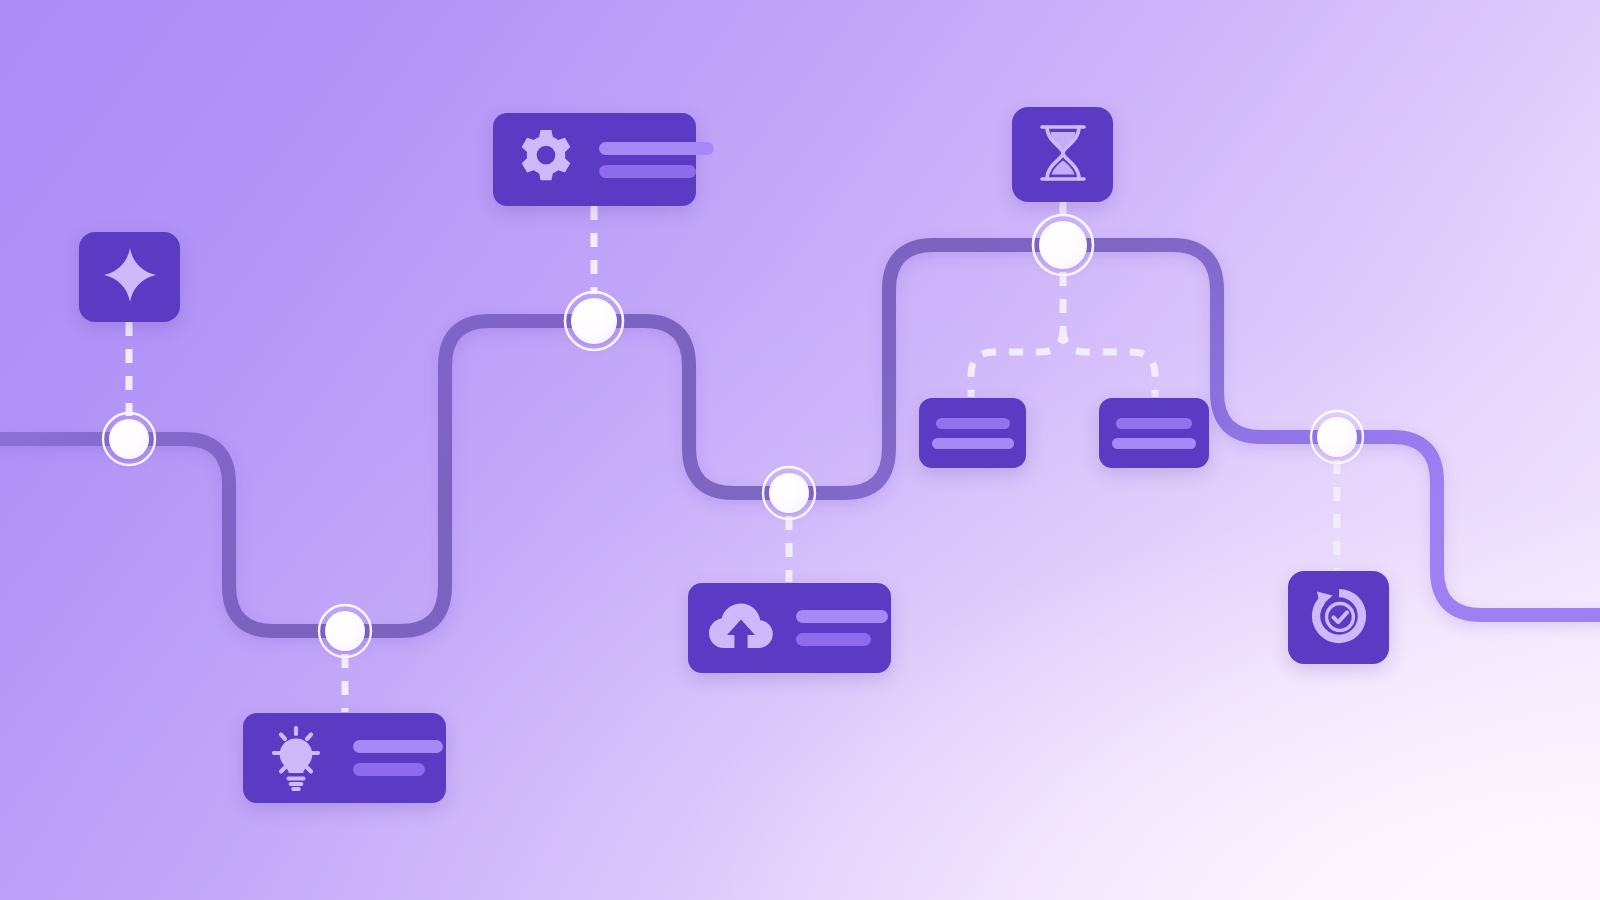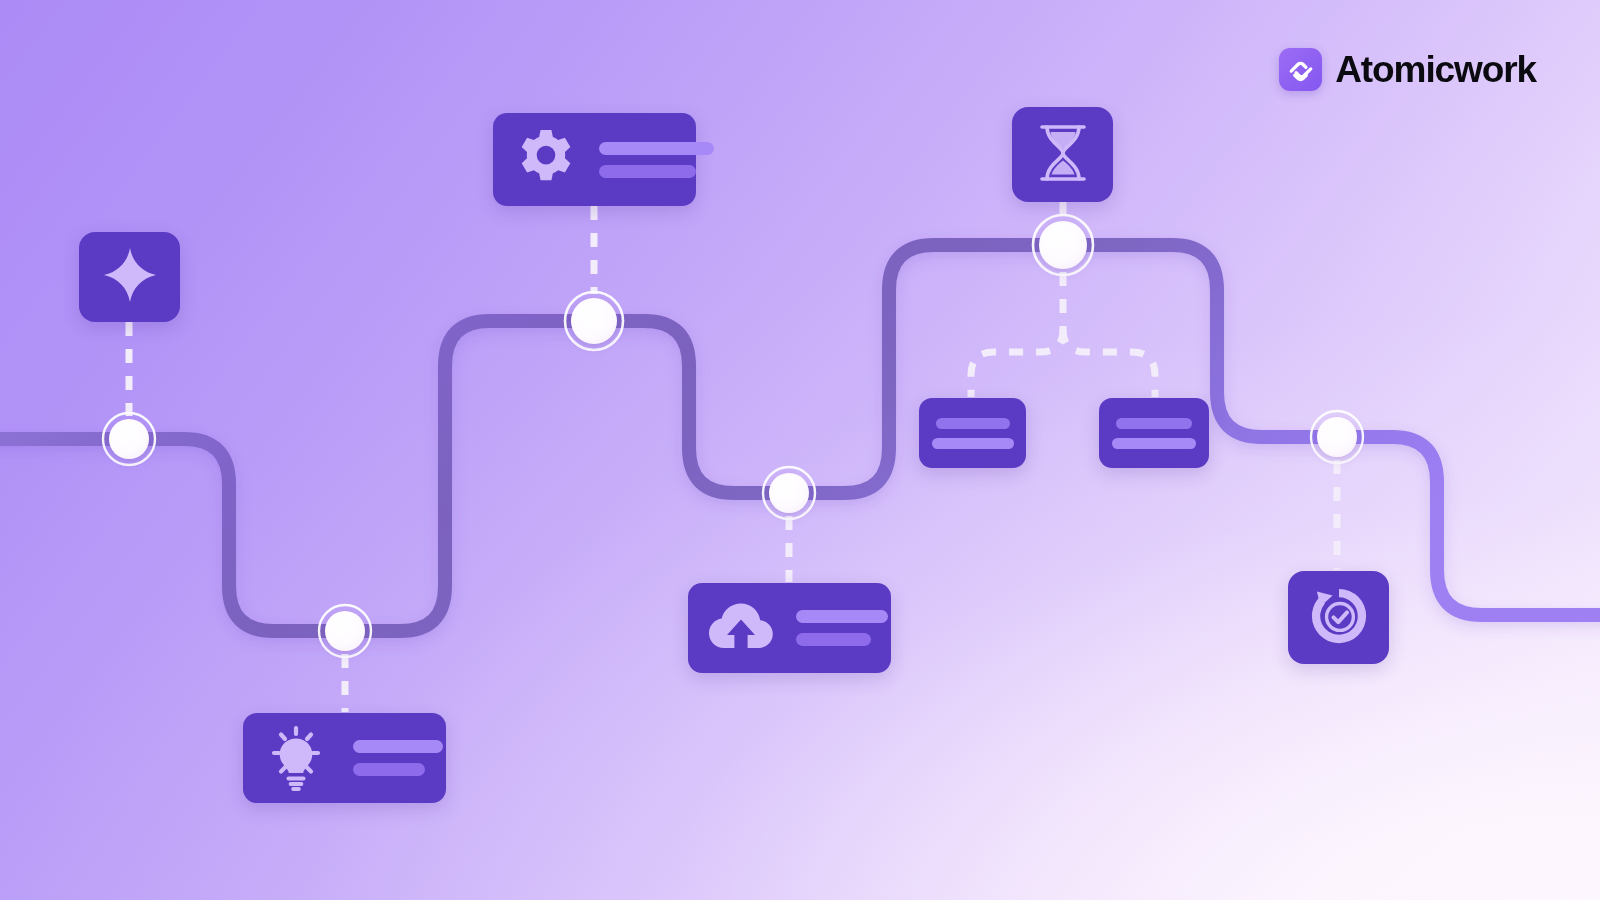--- a/index.html
+++ b/index.html
@@ -278,26 +278,14 @@
         <path fill="#CFB9FA" d="M60 32 a28 28 0 0 1 -28 28 v-8.6 A19.4 19.4 0 0 0 51.4 32 Z"></path>
         <path fill="#CFB9FA" d="M32 60 A28 28 0 0 1 11.1 13.4 l6.4 5.7 A19.4 19.4 0 0 0 32 51.4 Z"></path>
         <path fill="#CFB9FA" d="M9.2 6.8 L25.4 10.9 L12.9 22.2 Z"></path>
         <circle cx="33" cy="33" r="15.6" fill="#CFB9FA"></circle>
         <circle cx="33" cy="33" r="12.1" fill="#5B3BC4"></circle>
         <path d="M26.3 33.4 L31.2 38.3 L40.3 28.3" fill="none" stroke="#CFB9FA" stroke-width="4.2" stroke-linecap="round" stroke-linejoin="round"></path>
       </svg>
     </span>
   </div>
 
-  <div id="logo">
-    <span id="logo-mark">
-      <svg width="30" height="30" viewBox="0 0 32 32" xmlns="http://www.w3.org/2000/svg">
-        <g fill="none" stroke="#FFFFFF" stroke-width="3.5" stroke-linecap="round" stroke-linejoin="round">
-          <path d="M5.6 17.2 L12.9 9.9 a3.6 3.6 0 0 1 5.1 0 l3.2 3.2"></path>
-          <path d="M26.4 14.8 L19.1 22.1 a3.6 3.6 0 0 1 -5.1 0 l-3.2 -3.2"></path>
-          <path d="M9.3 21.6 L13.0 25.2 a3.6 3.6 0 0 0 5.1 0 L21.6 21.6"></path>
-        </g>
-      </svg>
-    </span>
-    <span id="logo-text">Atomicwork</span>
-  </div>
 
 </div>
 
 </body></html>

